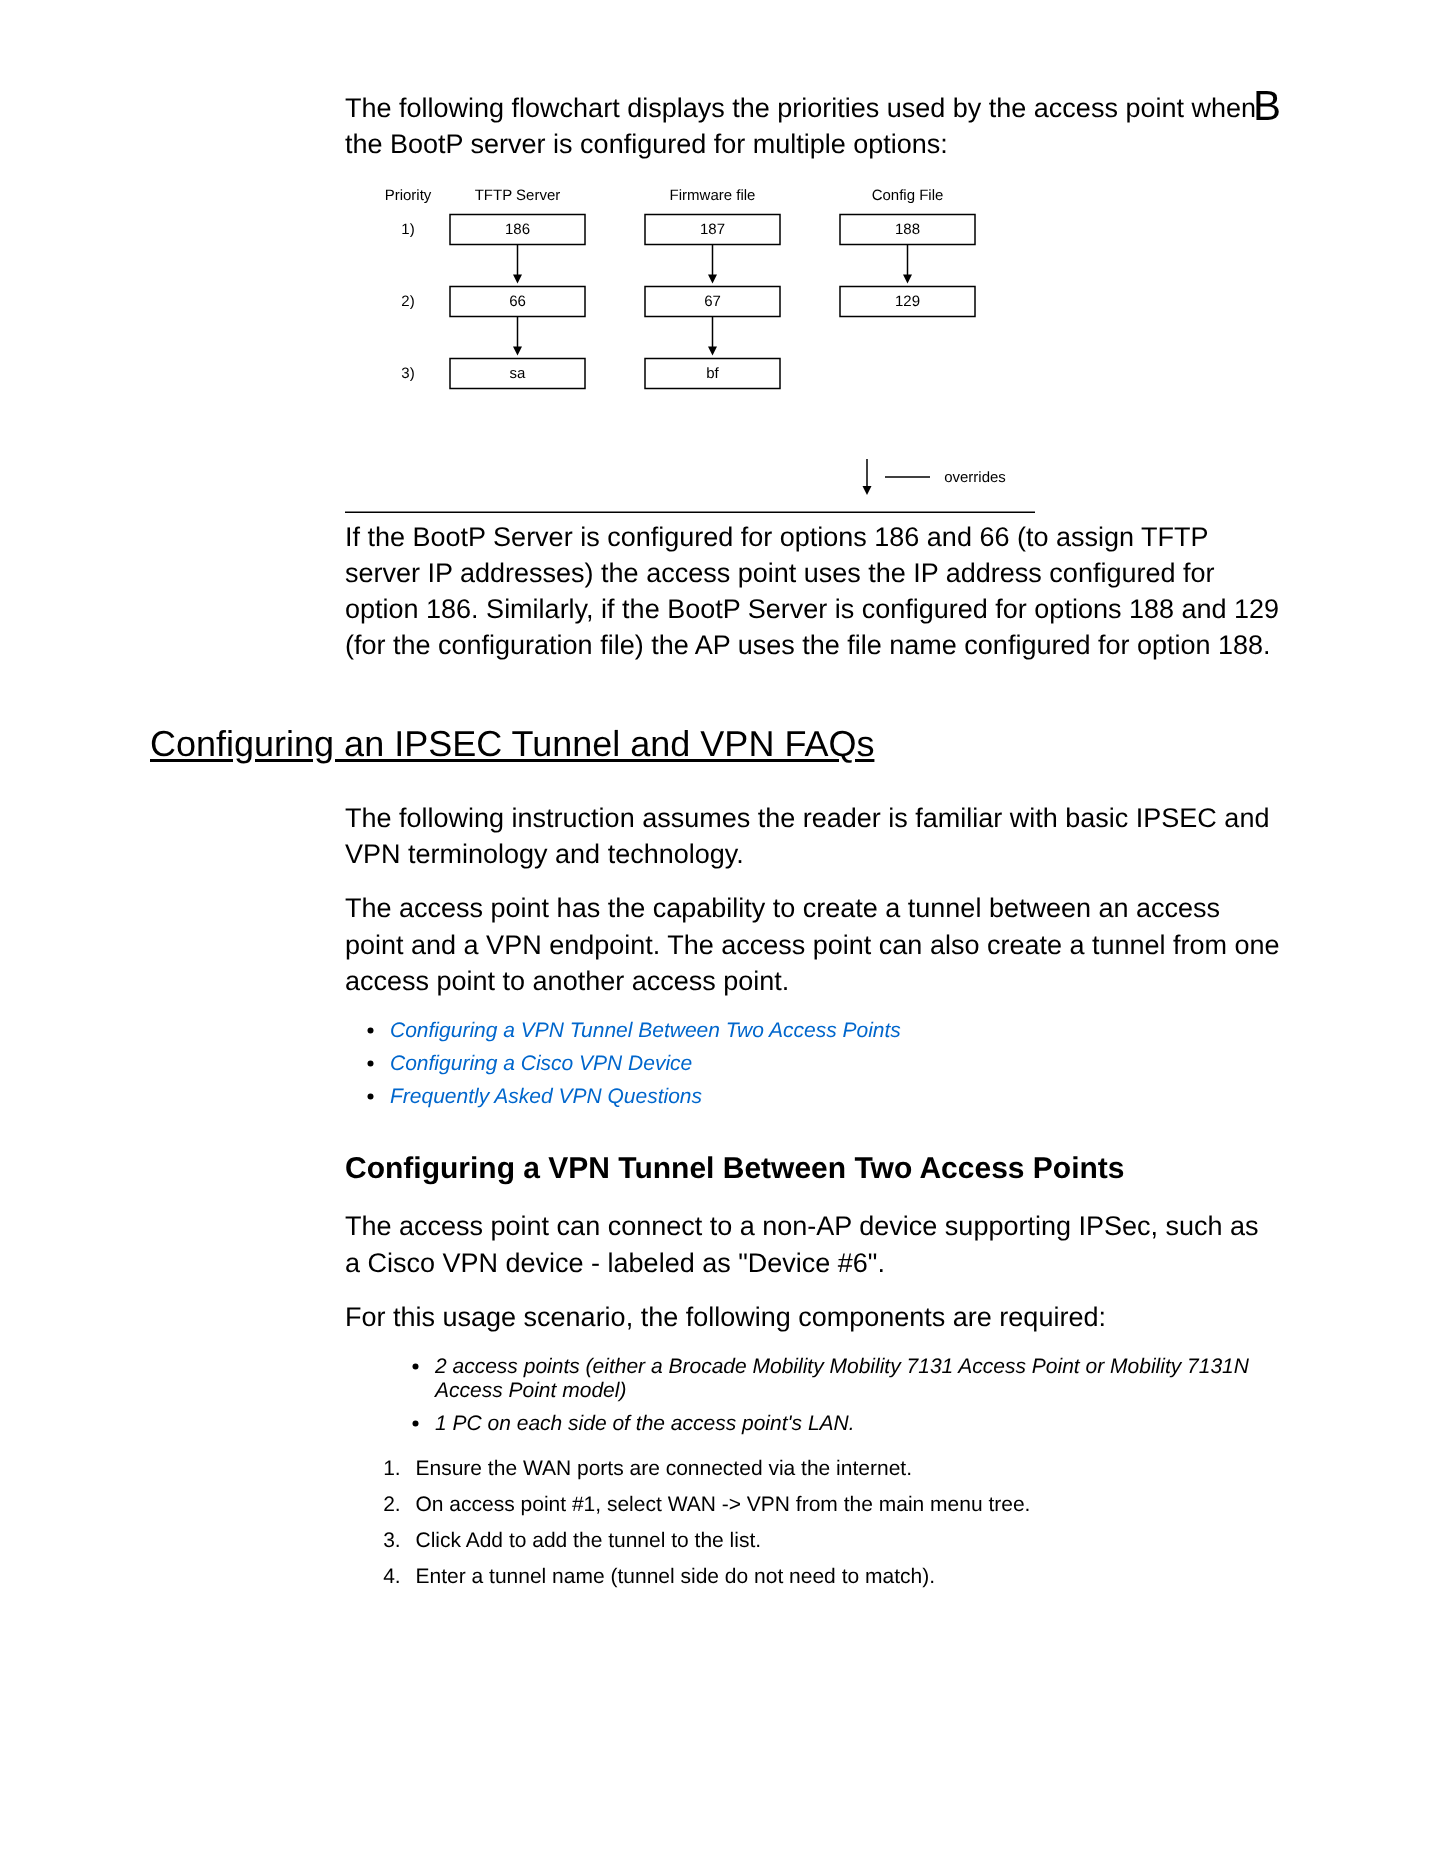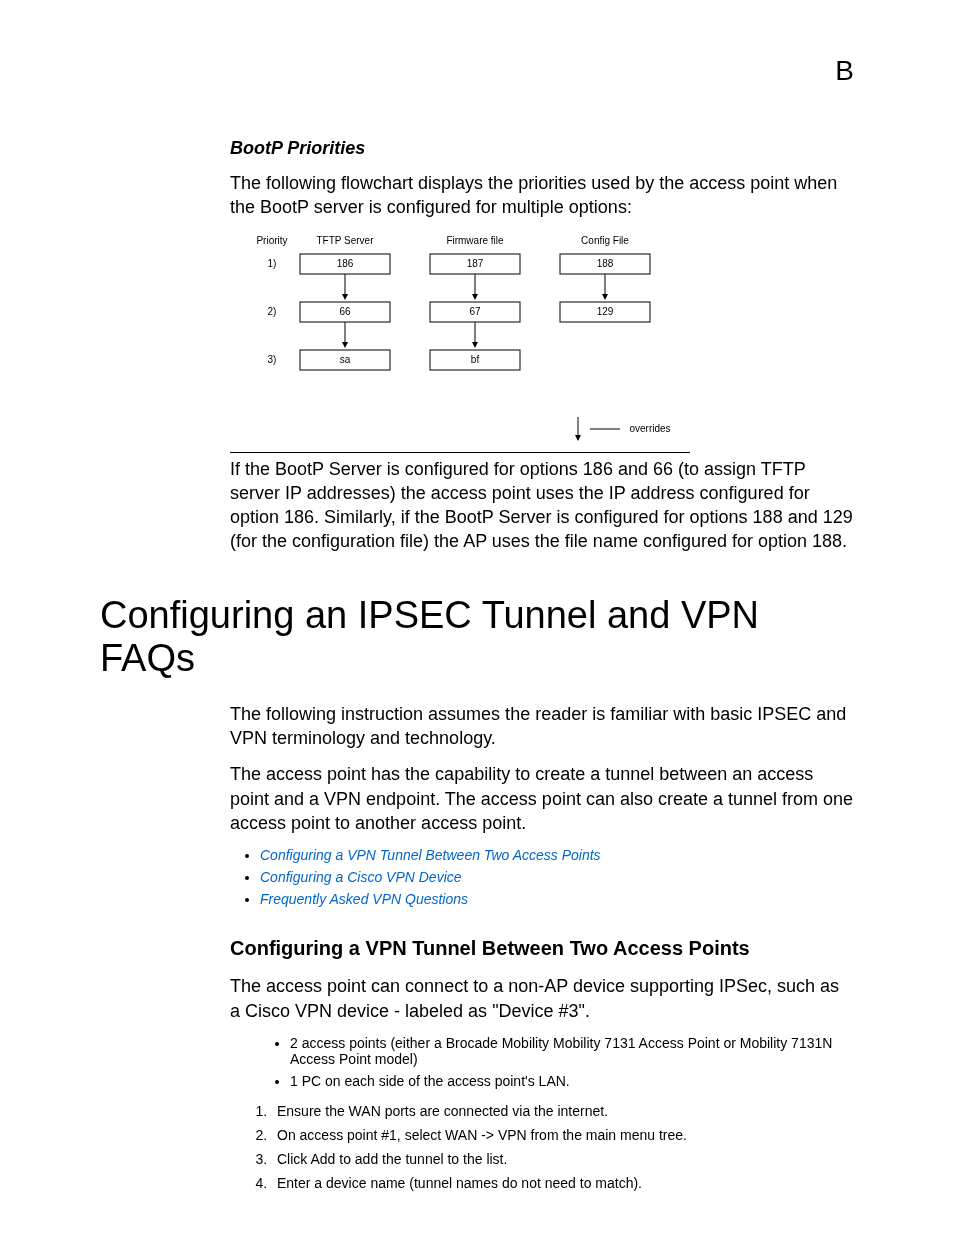--- a/index.html
+++ b/index.html
@@ -44,22 +44,23 @@
     border-bottom: 1.5px solid #000;
     padding-bottom: 0;
     width: 460px;
   }
   .flowchart svg {
     display: block;
   }
   .h1-main {
     font-family: Arial, sans-serif;
     font-weight: 400;
-    font-size: 38px;
+    font-size: 24px;
     margin: 40px 0 22px 0;
+    text-decoration: underline;
   }
   .h2-sub {
     font-family: Arial, sans-serif;
     font-weight: bold;
     font-size: 20px;
     margin: 30px 0 14px 130px;
   }
   ul.link-list {
     margin: 0 0 14px 130px;
     padding-left: 30px;
@@ -71,39 +72,39 @@
   ul.link-list li .link {
     color: #0066cc;
     font-style: italic;
   }
   ul.bullet-list {
     margin: 0 0 14px 160px;
     padding-left: 30px;
   }
   ul.bullet-list li {
     margin: 6px 0;
+    font-style: italic;
   }
   ol.steps {
     margin: 0 0 14px 130px;
     padding-left: 30px;
   }
   ol.steps li {
     margin: 8px 11px;
     padding-left: 6px;
   }
   .bold { font-weight: normal; }
 </style>
 </head>
 <body>
 
 <div class="page">
 
   <div class="appendix-letter">B</div>
 
-  <div class="section-heading-italic">BootP Priorities</div>
 
   <p class="body-text">The following flowchart displays the priorities used by the access point when the BootP server is configured for multiple options:</p>
 
   <div class="flowchart">
     <svg width="460" height="220" viewBox="0 0 460 220">
       <g font-family="Arial" font-size="10" text-anchor="middle">
 
         <text x="42" y="12">Priority</text>
         <text x="115" y="12">TFTP Server</text>
         <text x="245" y="12">Firmware file</text>
@@ -159,32 +160,33 @@
   <p class="body-text">The access point has the capability to create a tunnel between an access point and a VPN endpoint. The access point can also create a tunnel from one access point to another access point.</p>
 
   <ul class="link-list">
     <li><span class="link">Configuring a VPN Tunnel Between Two Access Points</span></li>
     <li><span class="link">Configuring a Cisco VPN Device</span></li>
     <li><span class="link">Frequently Asked VPN Questions</span></li>
   </ul>
 
   <h2 class="h2-sub">Configuring a VPN Tunnel Between Two Access Points</h2>
 
-  <p class="body-text">The access point can connect to a non-AP device supporting IPSec, such as a Cisco VPN device - labeled as "Device #3".</p>
+  <p class="body-text">The access point can connect to a non-AP device supporting IPSec, such as a Cisco VPN device - labeled as "Device #6".</p>
+  <p class="body-text">For this usage scenario, the following components are required:</p>
 
   <ul class="bullet-list">
     <li>2 access points (either a Brocade Mobility Mobility 7131 Access Point or Mobility 7131N Access Point model)</li>
     <li>1 PC on each side of the access point's LAN.</li>
   </ul>
 
 
   <ol class="steps">
     <li>Ensure the WAN ports are connected via the internet.</li>
     <li>
       <span>On access point #1, select </span><span class="bold">WAN</span><span> -&gt; </span><span class="bold">VPN</span><span> from the main menu tree.</span>
     </li>
     <li>
       <span>Click </span><span class="bold">Add</span><span> to add the tunnel to the list.</span>
     </li>
-    <li>Enter a device name (tunnel names do not need to match).</li>
+    <li>Enter a tunnel name (tunnel side do not need to match).</li>
   </ol>
 
 </div>
 
 </body></html>

